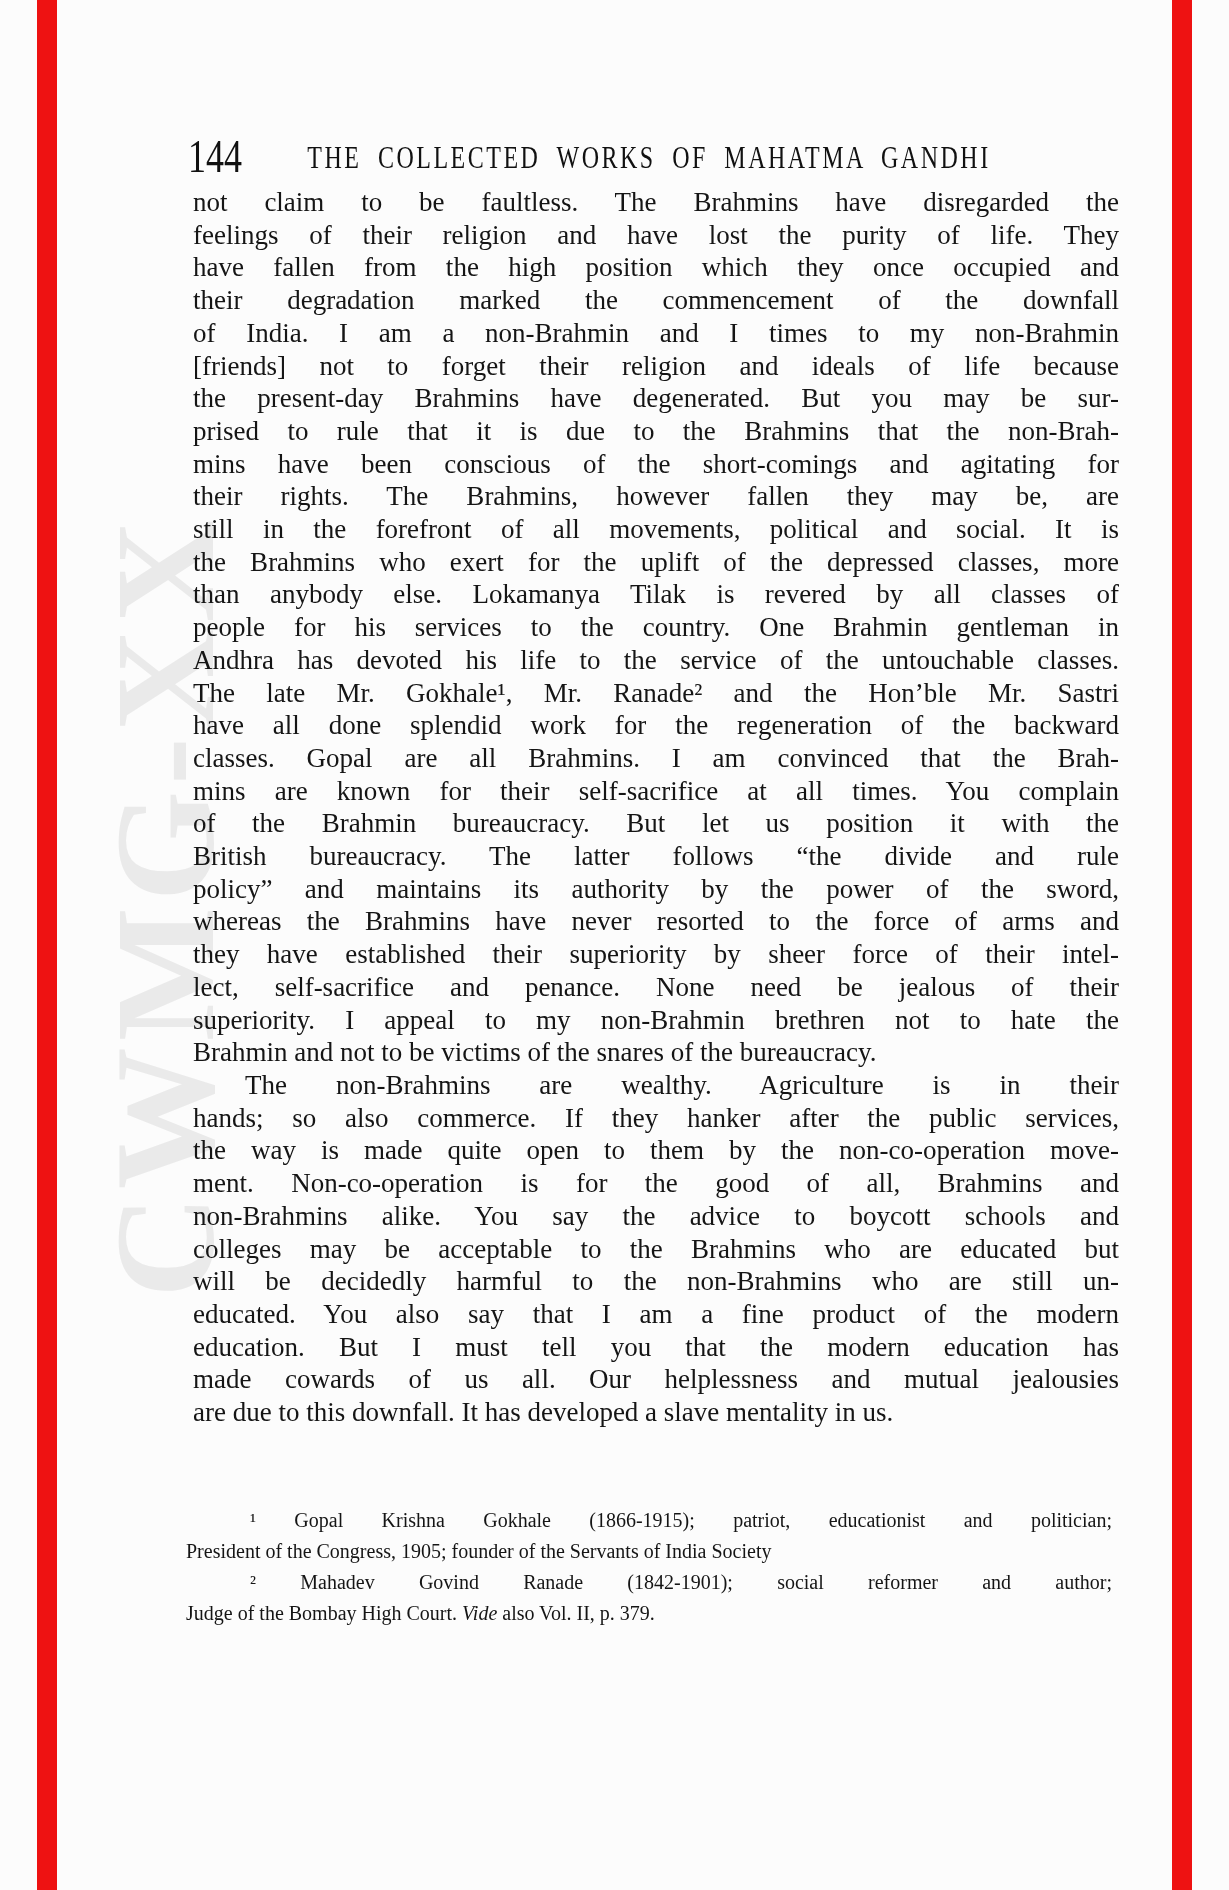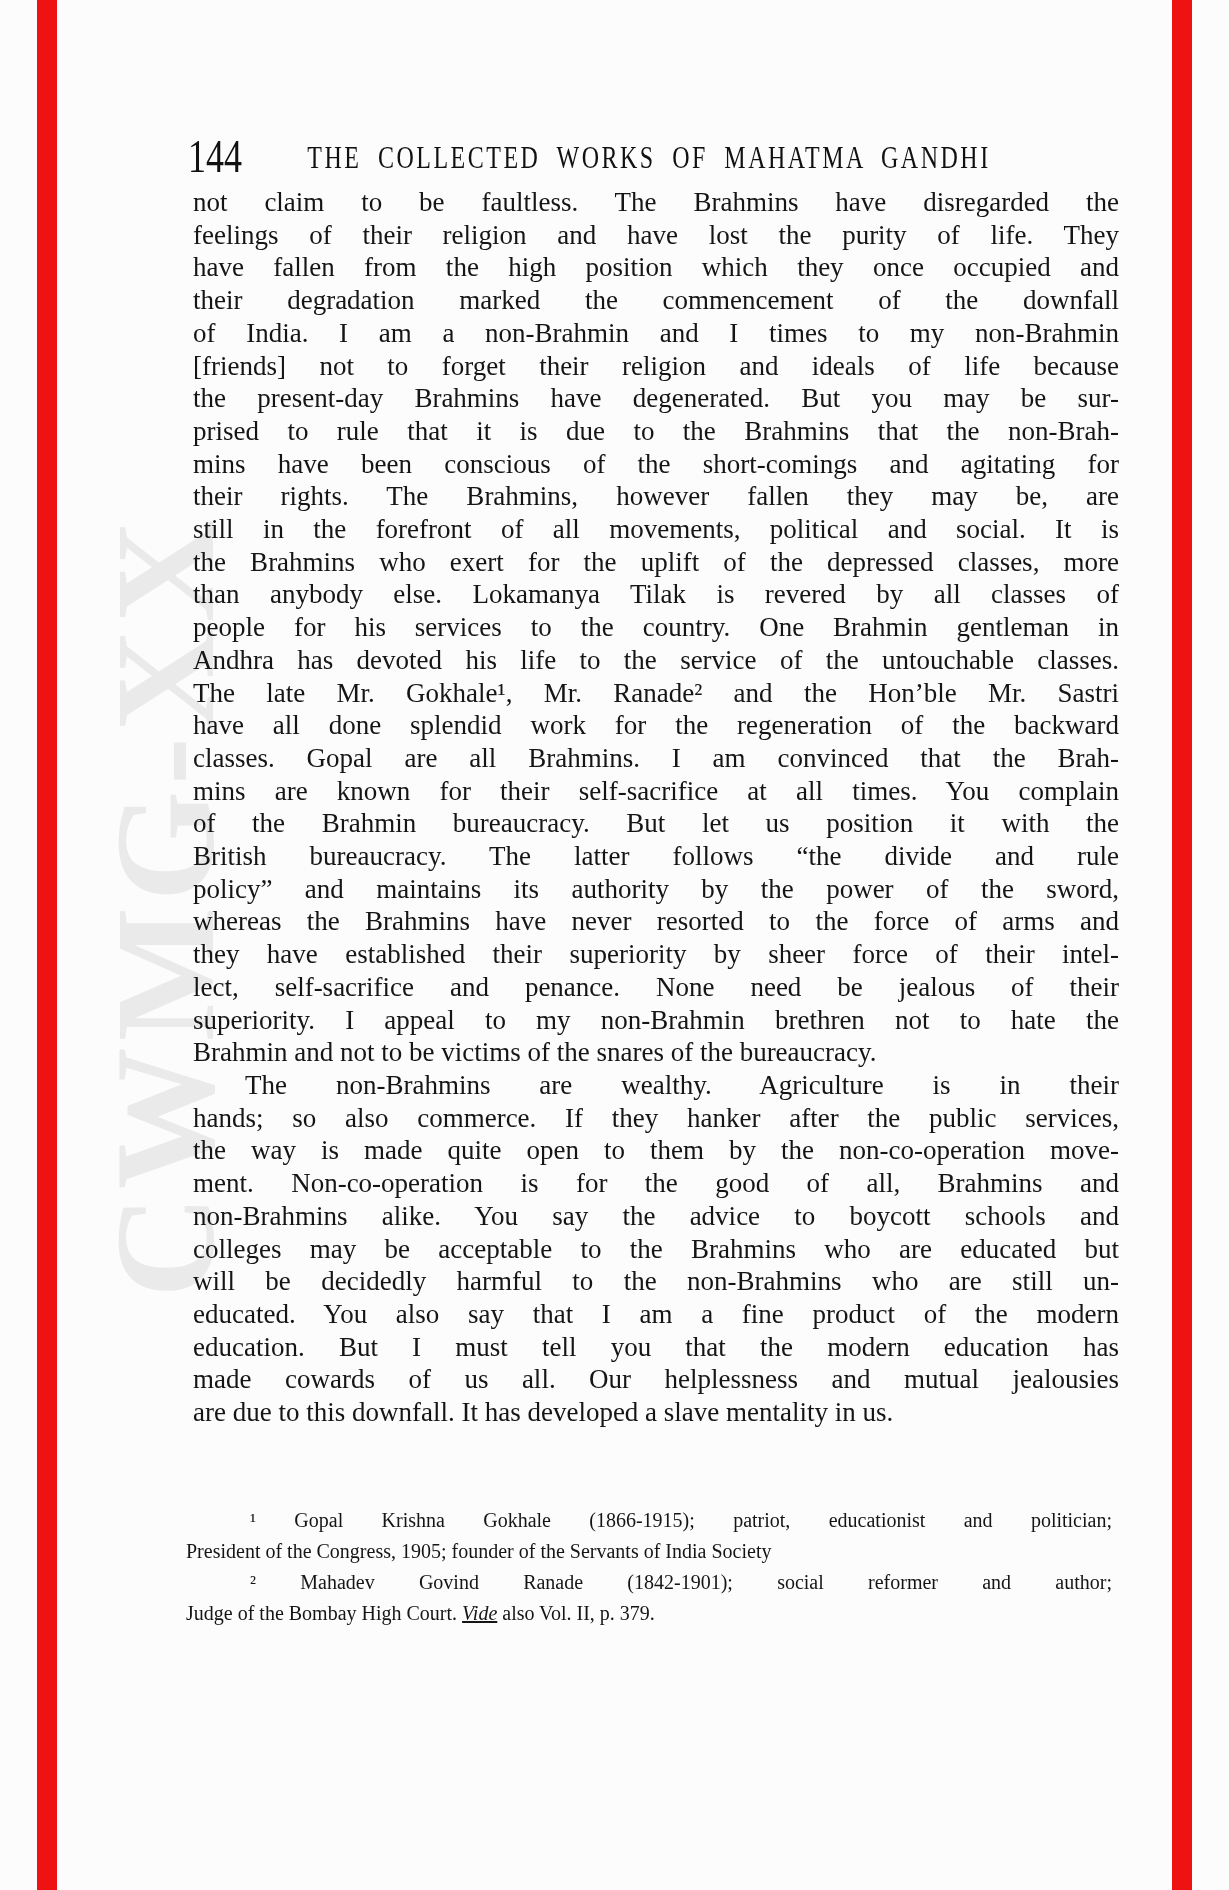--- a/index.html
+++ b/index.html
@@ -21,21 +21,21 @@
   .body{position:absolute;top:186px;left:193px;width:926px;
         font-size:27px;line-height:32.7px;}
   .line{text-align:justify;text-align-last:justify;white-space:normal;}
   .line.end{text-align-last:left;}
   .line.indent{text-indent:52px;}
   .fnotes{position:absolute;top:1505px;left:186px;width:926px;
           font-size:20px;line-height:31px;}
   .fn-line{text-align:justify;text-align-last:justify;}
   .fn-line.end{text-align-last:left;}
   .fn-line.indent{text-indent:64px;}
-  i{font-style:italic;text-decoration:underline;}
+  i{font-style:italic;}
 </style>
 </head>
 <body>
 
 <div class="page" style="background: rgb(252, 252, 252);">
   <div class="edge-bar left" style="background: rgb(238, 18, 18);"></div>
   <div class="edge-bar right" style="background: rgb(238, 18, 18);"></div>
 
   <div class="watermark" style="color: rgb(234, 234, 234);">CWMG-XX</div>
 

